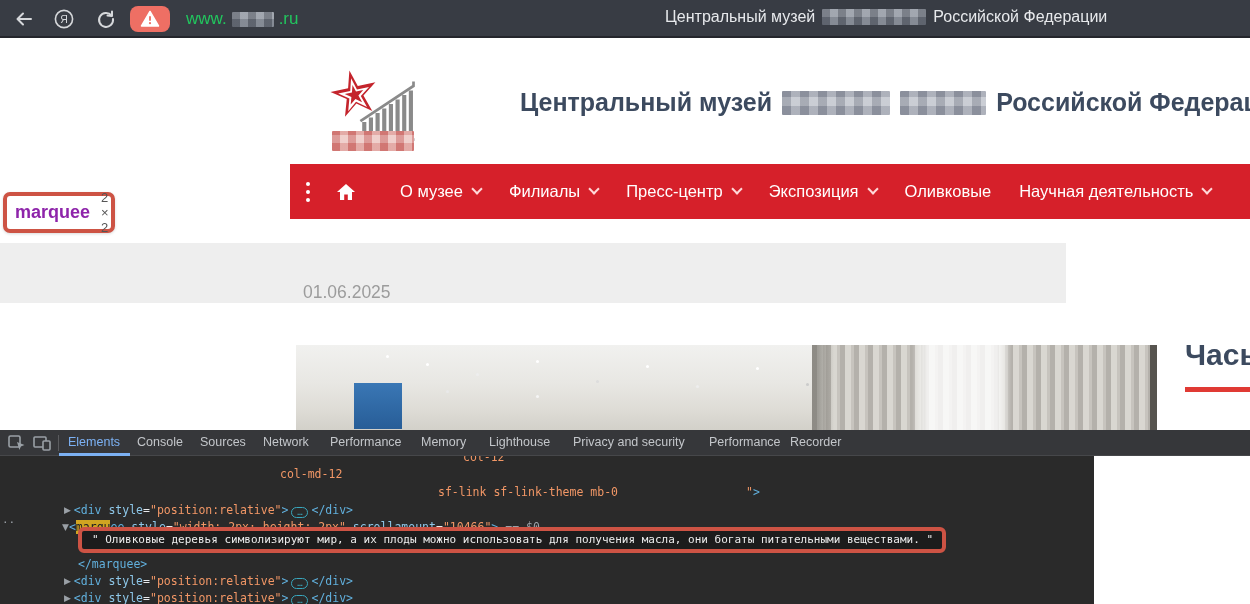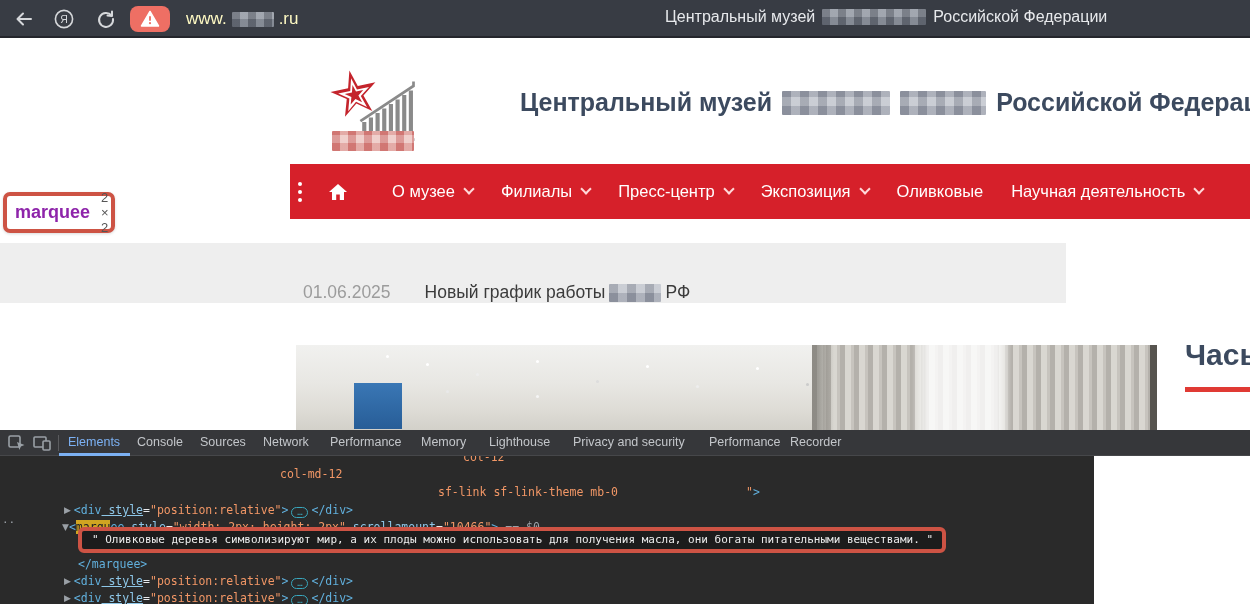--- a/index.html
+++ b/index.html
@@ -8,21 +8,21 @@
   #screen { position:relative; width:1250px; height:604px; overflow:hidden; background:#fff; }
 
   
   .browser-bar { position:absolute; left:0; top:0; width:1250px; height:38px;
     background:#383c44; border-bottom:2px solid #24262c; }
   .bb-icon { position:absolute; top:7px; width:24px; height:24px; display:flex;
     align-items:center; justify-content:center; color:#d6d8db; }
   .bb-back { left:12px; } .bb-tableau { left:52px; } .bb-refresh { left:94px; }
   .sec-badge { position:absolute; left:130px; top:6px; width:40px; height:26px;
     border-radius:8px; background:#ee6f64; display:flex; align-items:center; justify-content:center; }
-  .url { position:absolute; left:186px; top:9px; font-size:17px; color:#fef9c3;
+  .url { position:absolute; left:186px; top:9px; font-size:17px; color:#22c55e;
     display:flex; align-items:center; gap:5px; white-space:nowrap; }
   .tab-title { position:absolute; left:665px; top:8px; font-size:16px; color:#e7e9ec;
     display:flex; align-items:center; gap:7px; white-space:nowrap; }
 
   
   .pix { display:inline-block; border-radius:1px; background-color:#b9bdc6;
     background-image:
       repeating-linear-gradient(90deg, rgba(90,95,110,.30) 0 9px, rgba(205,208,214,.30) 9px 18px),
       repeating-linear-gradient(0deg, rgba(120,125,140,.38) 0 9px, rgba(228,230,234,.38) 9px 18px); }
   .pix-dark { background-color:#878d98;
@@ -35,21 +35,21 @@
       repeating-linear-gradient(0deg, rgba(205,95,90,.4) 0 8px, rgba(250,235,233,.4) 8px 16px); }
 
   
   .site-logo { position:absolute; left:328px; top:54px; width:90px; height:100px; }
   .logo-pix { position:absolute; left:332px; top:131px; width:82px; height:20px; }
   .site-title { position:absolute; left:520px; top:88px; font-size:25px; font-weight:bold;
     color:#3c4a5f; display:flex; align-items:center; gap:10px; white-space:nowrap; }
 
   
   .nav-bar { position:absolute; left:290px; top:164px; width:960px; height:55px;
-    background:#d6202a; display:flex; align-items:center; padding-left:8px; overflow:hidden; }
+    background:#d6202a; display:flex; align-items:center; padding-left:16px; overflow:hidden; }
   .nav-kebab { display:flex; flex-direction:column; gap:4px; margin-right:26px; cursor:pointer; }
   .nav-kebab i { width:4px; height:4px; border-radius:50%; background:#fff; }
   .nav-home { margin-right:30px; cursor:pointer; display:flex; align-items:center; }
   .nav-item { color:#fff; font-size:16.5px; margin:0 14px; display:flex; align-items:center;
     white-space:nowrap; cursor:pointer; }
   .chev { width:8px; height:8px; border-right:2px solid #ffd9d9; border-bottom:2px solid #ffd9d9;
     transform:rotate(45deg); margin-left:10px; margin-top:-5px; }
 
   
   .inspect-tip { position:absolute; left:3px; top:192px; width:112px; height:41px;
@@ -91,21 +91,21 @@
     border-bottom:1px solid #46474a; }
   .dt-ico { position:absolute; top:5px; cursor:pointer; }
   .dt-sep { position:absolute; left:58px; top:5px; width:1px; height:16px; background:#5a5b5e; }
   .dt-tab { position:absolute; top:5px; font-size:12.5px; color:#c3c6ca; cursor:pointer; white-space:nowrap; }
   .dt-tab.active { color:#7cb1f3; }
   .dt-underline { position:absolute; left:59px; top:23px; width:71px; height:3px; background:#7cb1f3; }
 
   .dt-code { position:absolute; left:0; top:26px; width:1250px; height:148px; overflow:hidden;
     font-family:"DejaVu Sans Mono", monospace; font-size:11.5px; color:#e8eaed; }
   .code-line { position:absolute; height:17px; line-height:17px; white-space:nowrap; cursor:pointer; }
-  .seg-t { color:#61b0dd; } .seg-a { color:#8ec7e8;text-decoration:underline; } .seg-v { color:#f29766; }
+  .seg-t { color:#61b0dd; } .seg-a { color:#8ec7e8; } .seg-v { color:#f29766; }
   .seg-p { color:#e8eaed; }
   .seg-m { color:#9aa0a6; }
   .seg-ar { color:#9aa0a6; font-family:"DejaVu Sans", sans-serif; font-size:9px; vertical-align:1px; }
   .seg-hl { background:#d0a521; color:#202124; }
   .seg-gap { display:inline-block; }
   .seg-el { display:inline-block; width:17px; height:11px; border:1px solid #39a7bd; border-radius:6px;
     color:#39a7bd; font-size:9px; line-height:9px; text-align:center; vertical-align:-1px; margin:0 3px; }
   .gutter-dots { position:absolute; left:2px; top:57px; color:#9aa0a6; font-size:11px; }
   .quote-box { position:absolute; left:78px; top:71px; width:868px; height:26px;
     border:4px solid #cd5344; border-radius:6px; background:#1c1c1c; overflow:hidden; }
@@ -219,25 +219,20 @@
       </div>
   </div>
 
   <div class="inspect-tip">
     <span class="tip-tag">marquee</span>
     <span class="tip-dims">2 × 2</span>
   </div>
 
   <div class="news-strip">
     <span class="news-date">01.06.2025</span>
-    <span class="news-text">
-      <span>Новый график работы</span>
-      <span class="pix" style="width:52px;height:18px;"></span>
-      <span>РФ</span>
-    </span>
   </div>
 
   <div class="hero">
     <div class="hero-lights"></div>
     <div class="hero-art"></div>
     <div class="hero-curtain"></div>
     <div class="hero-edge"></div>
   </div>
   <div class="hero-heading">Часы</div>
   <div class="hero-underline"></div>

